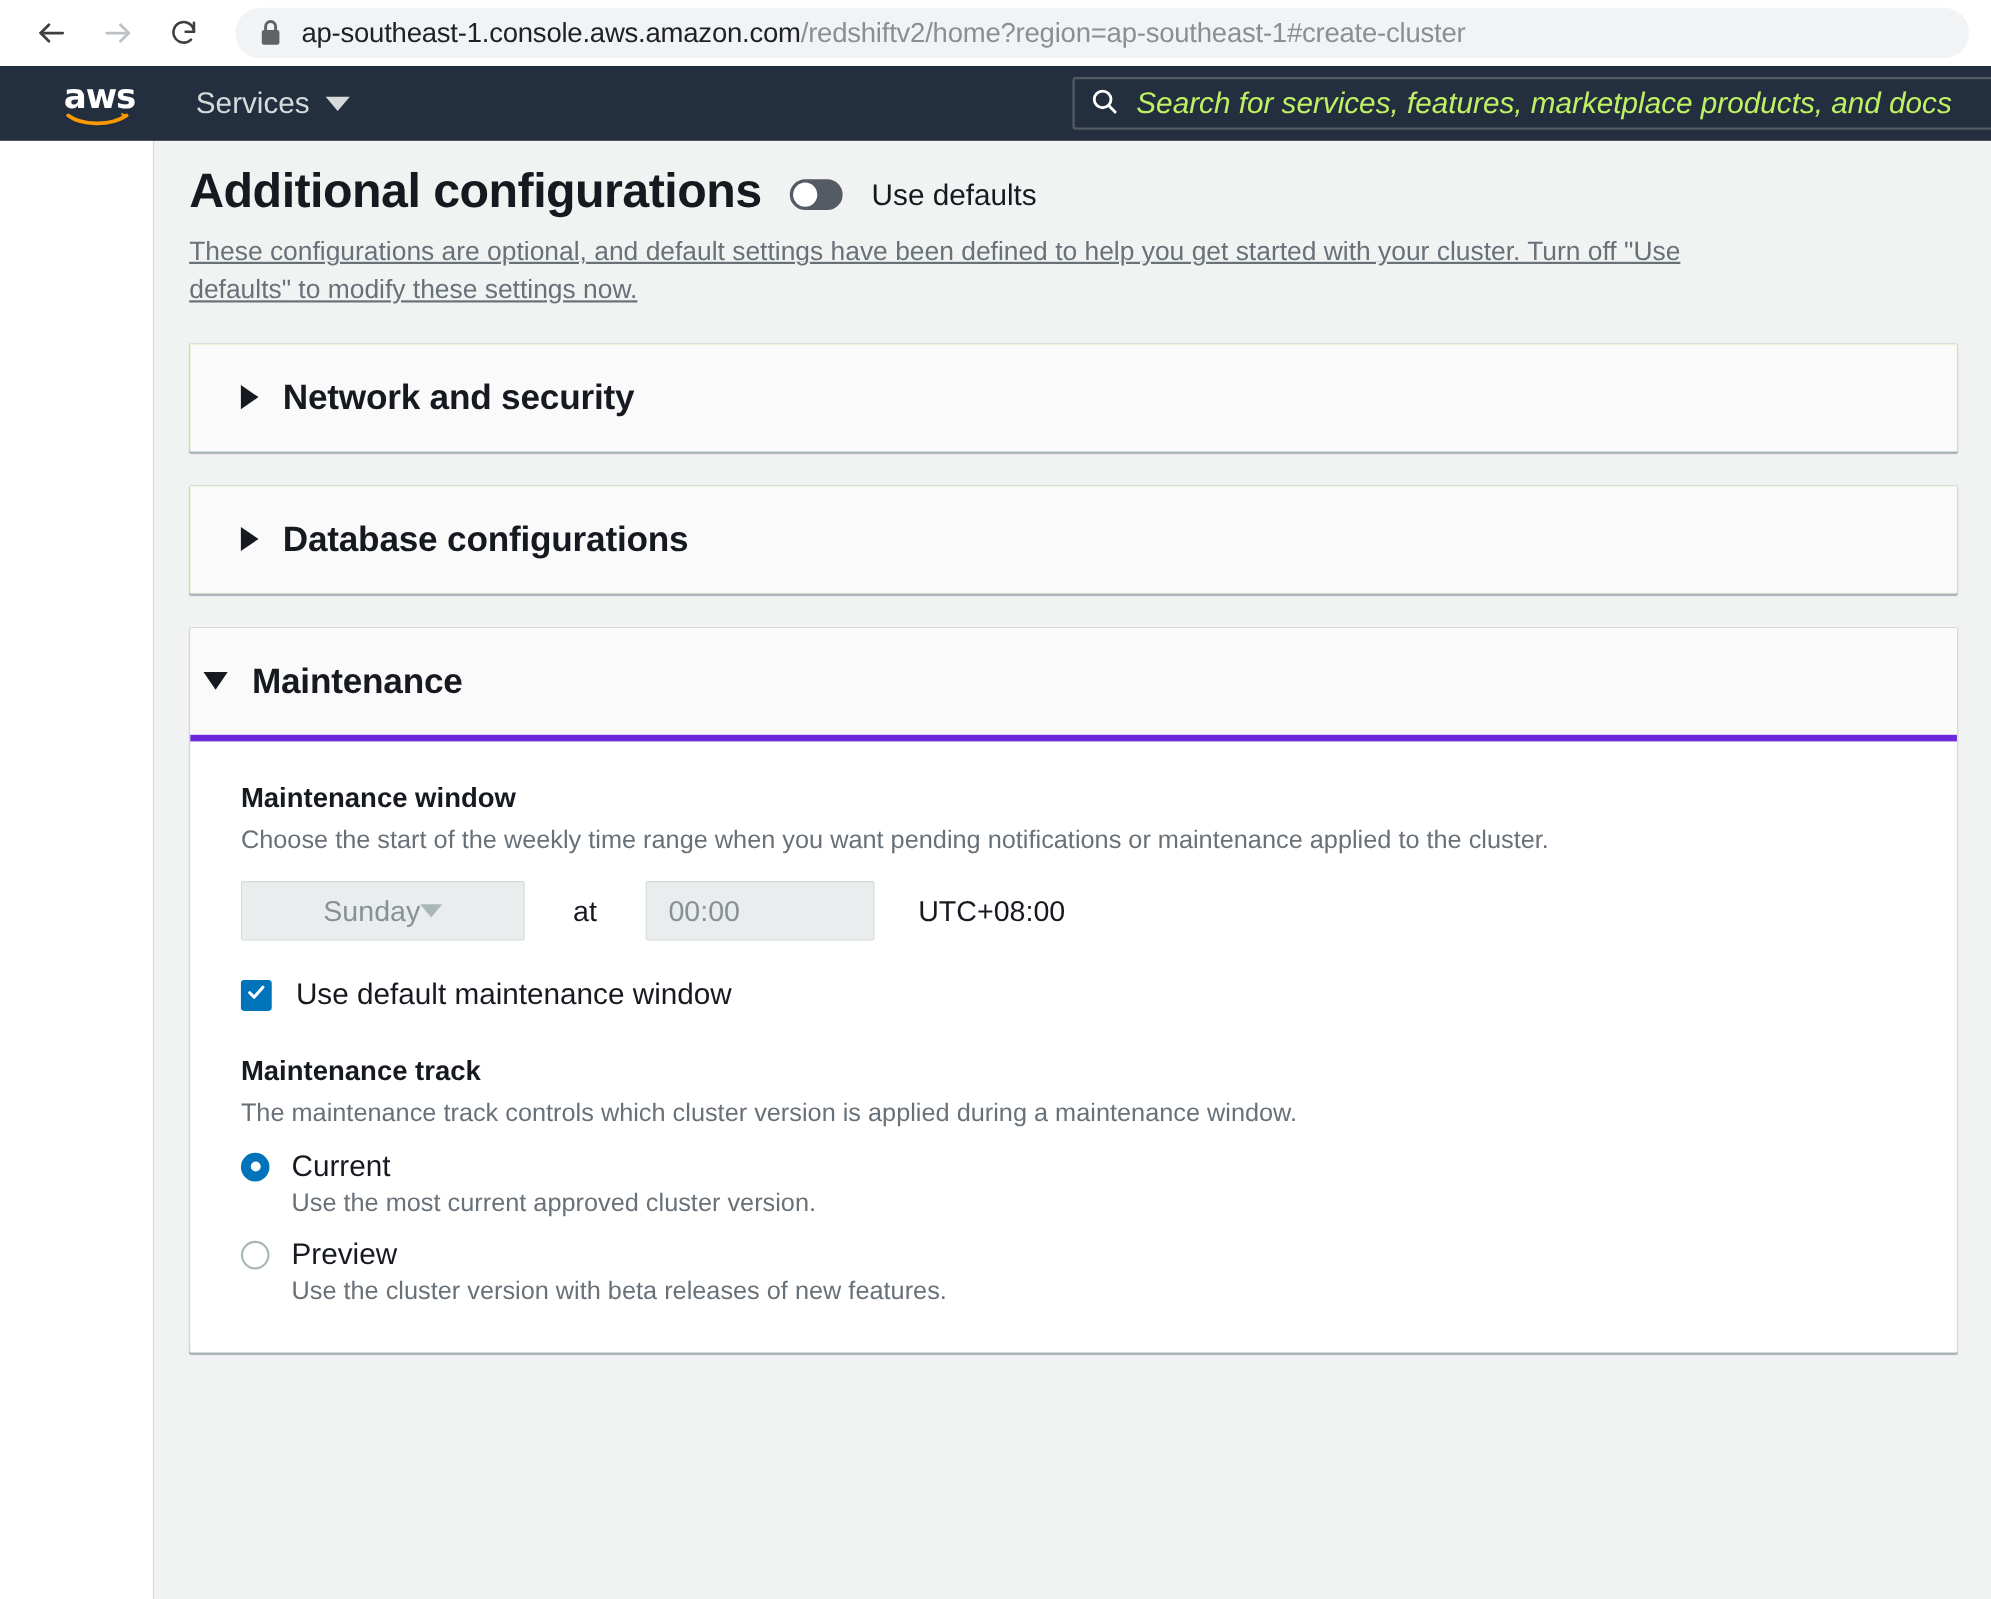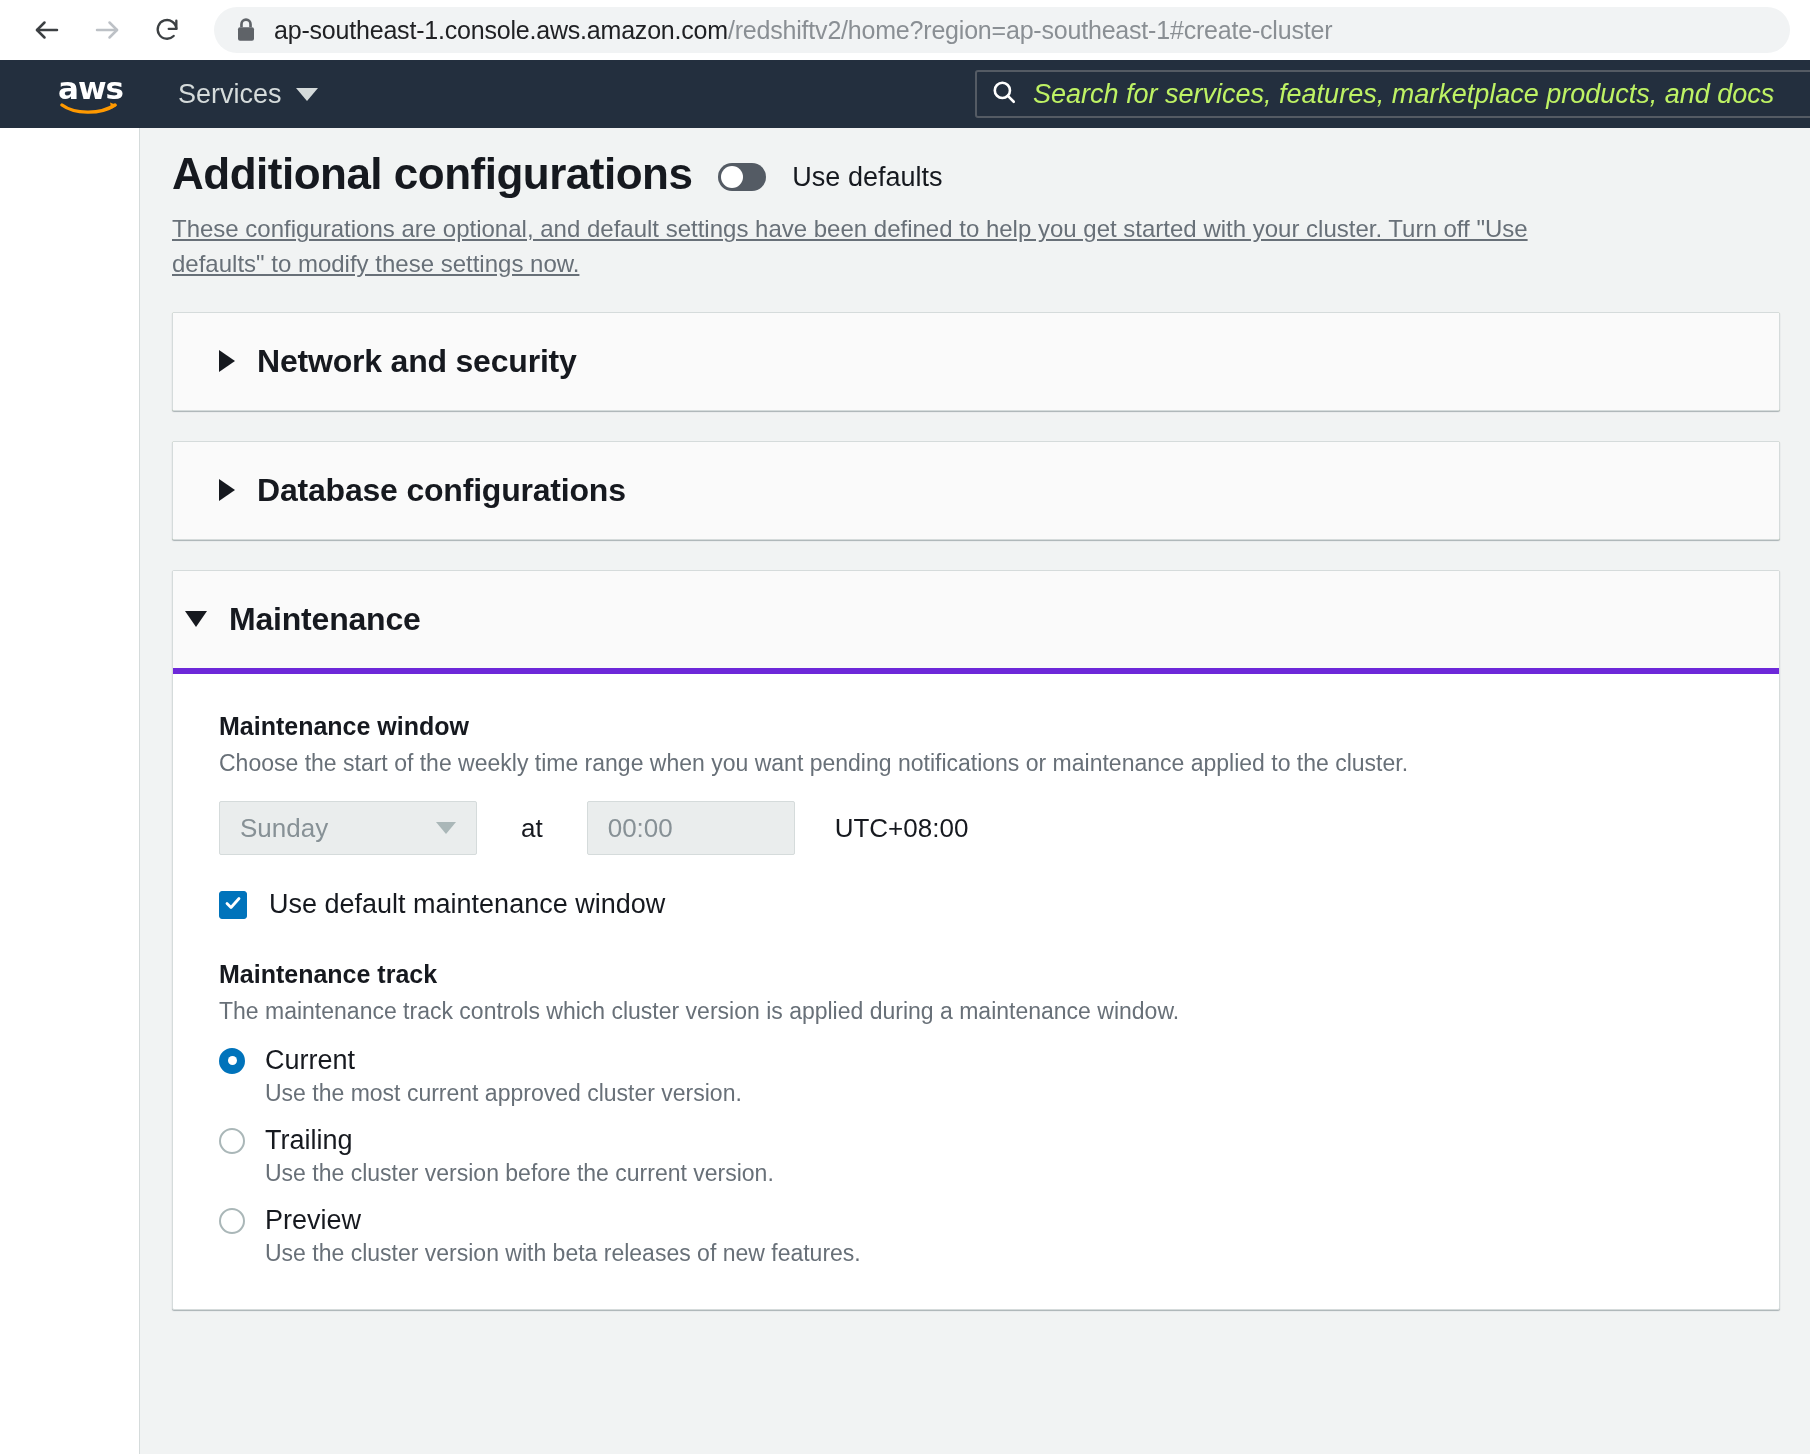--- a/index.html
+++ b/index.html
@@ -238,21 +238,21 @@
     gap: 0;
     margin-top: 22px;
   }
   .select-box {
     width: 258px; height: 54px;
     background: #eaeded;
     border: 1px solid #d5dbdb;
     border-radius: 2px;
     display: flex;
     align-items: center;
-    justify-content: space-between;
+    justify-content: center;
     padding: 0 20px 0 20px;
     color: #879196;
     font-size: 26px;
     cursor: not-allowed;
   }
   .select-caret {
     width: 0; height: 0;
     border-left: 10px solid transparent;
     border-right: 10px solid transparent;
     border-top: 12px solid #aab7b8;
@@ -471,27 +471,20 @@
           <div class="radio-item">
             <div class="radio-row">
               <span class="radio checked">
                   <span class="dot"></span>
                 </span>
               <span class="radio-label">Current</span>
             </div>
             <div class="radio-desc">Use the most current approved cluster version.</div>
           </div>
 
-          <div class="radio-item">
-            <div class="radio-row">
-              <span class="radio"></span>
-              <span class="radio-label">Trailing</span>
-            </div>
-            <div class="radio-desc">Use the cluster version before the current version.</div>
-          </div>
 
           <div class="radio-item">
             <div class="radio-row">
               <span class="radio"></span>
               <span class="radio-label">Preview</span>
             </div>
             <div class="radio-desc">Use the cluster version with beta releases of new features.</div>
           </div>
         </div>
 

